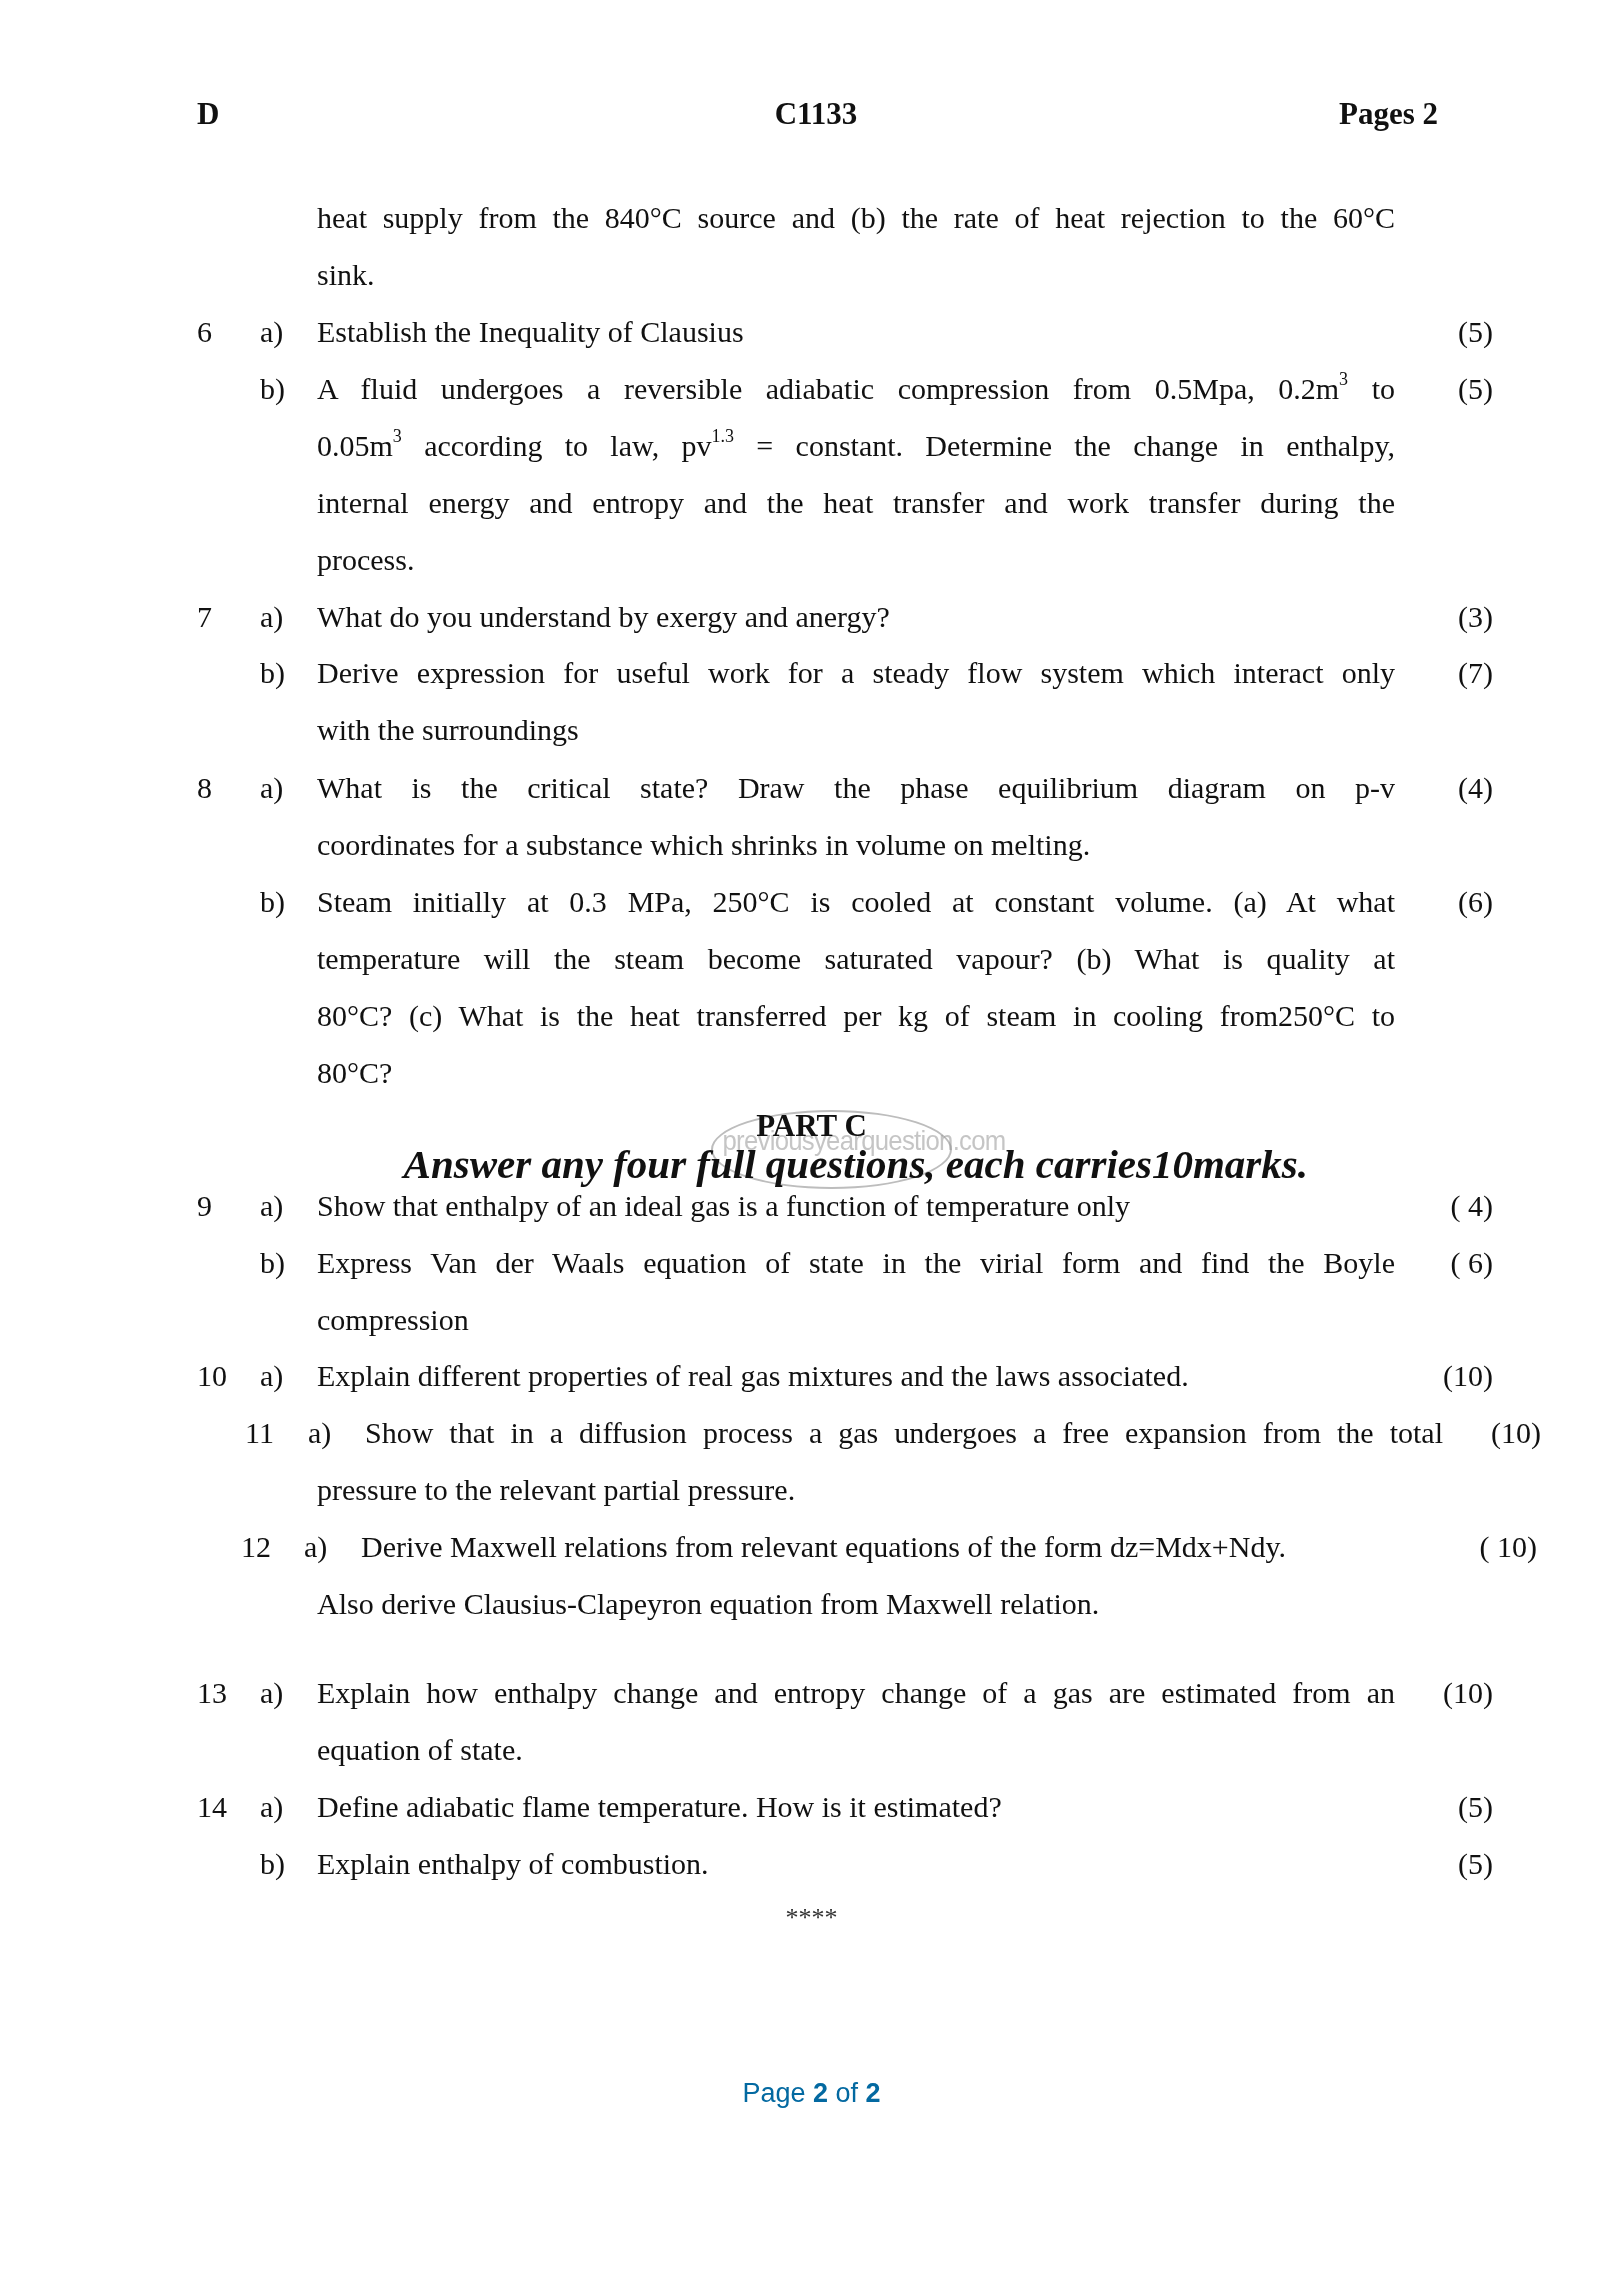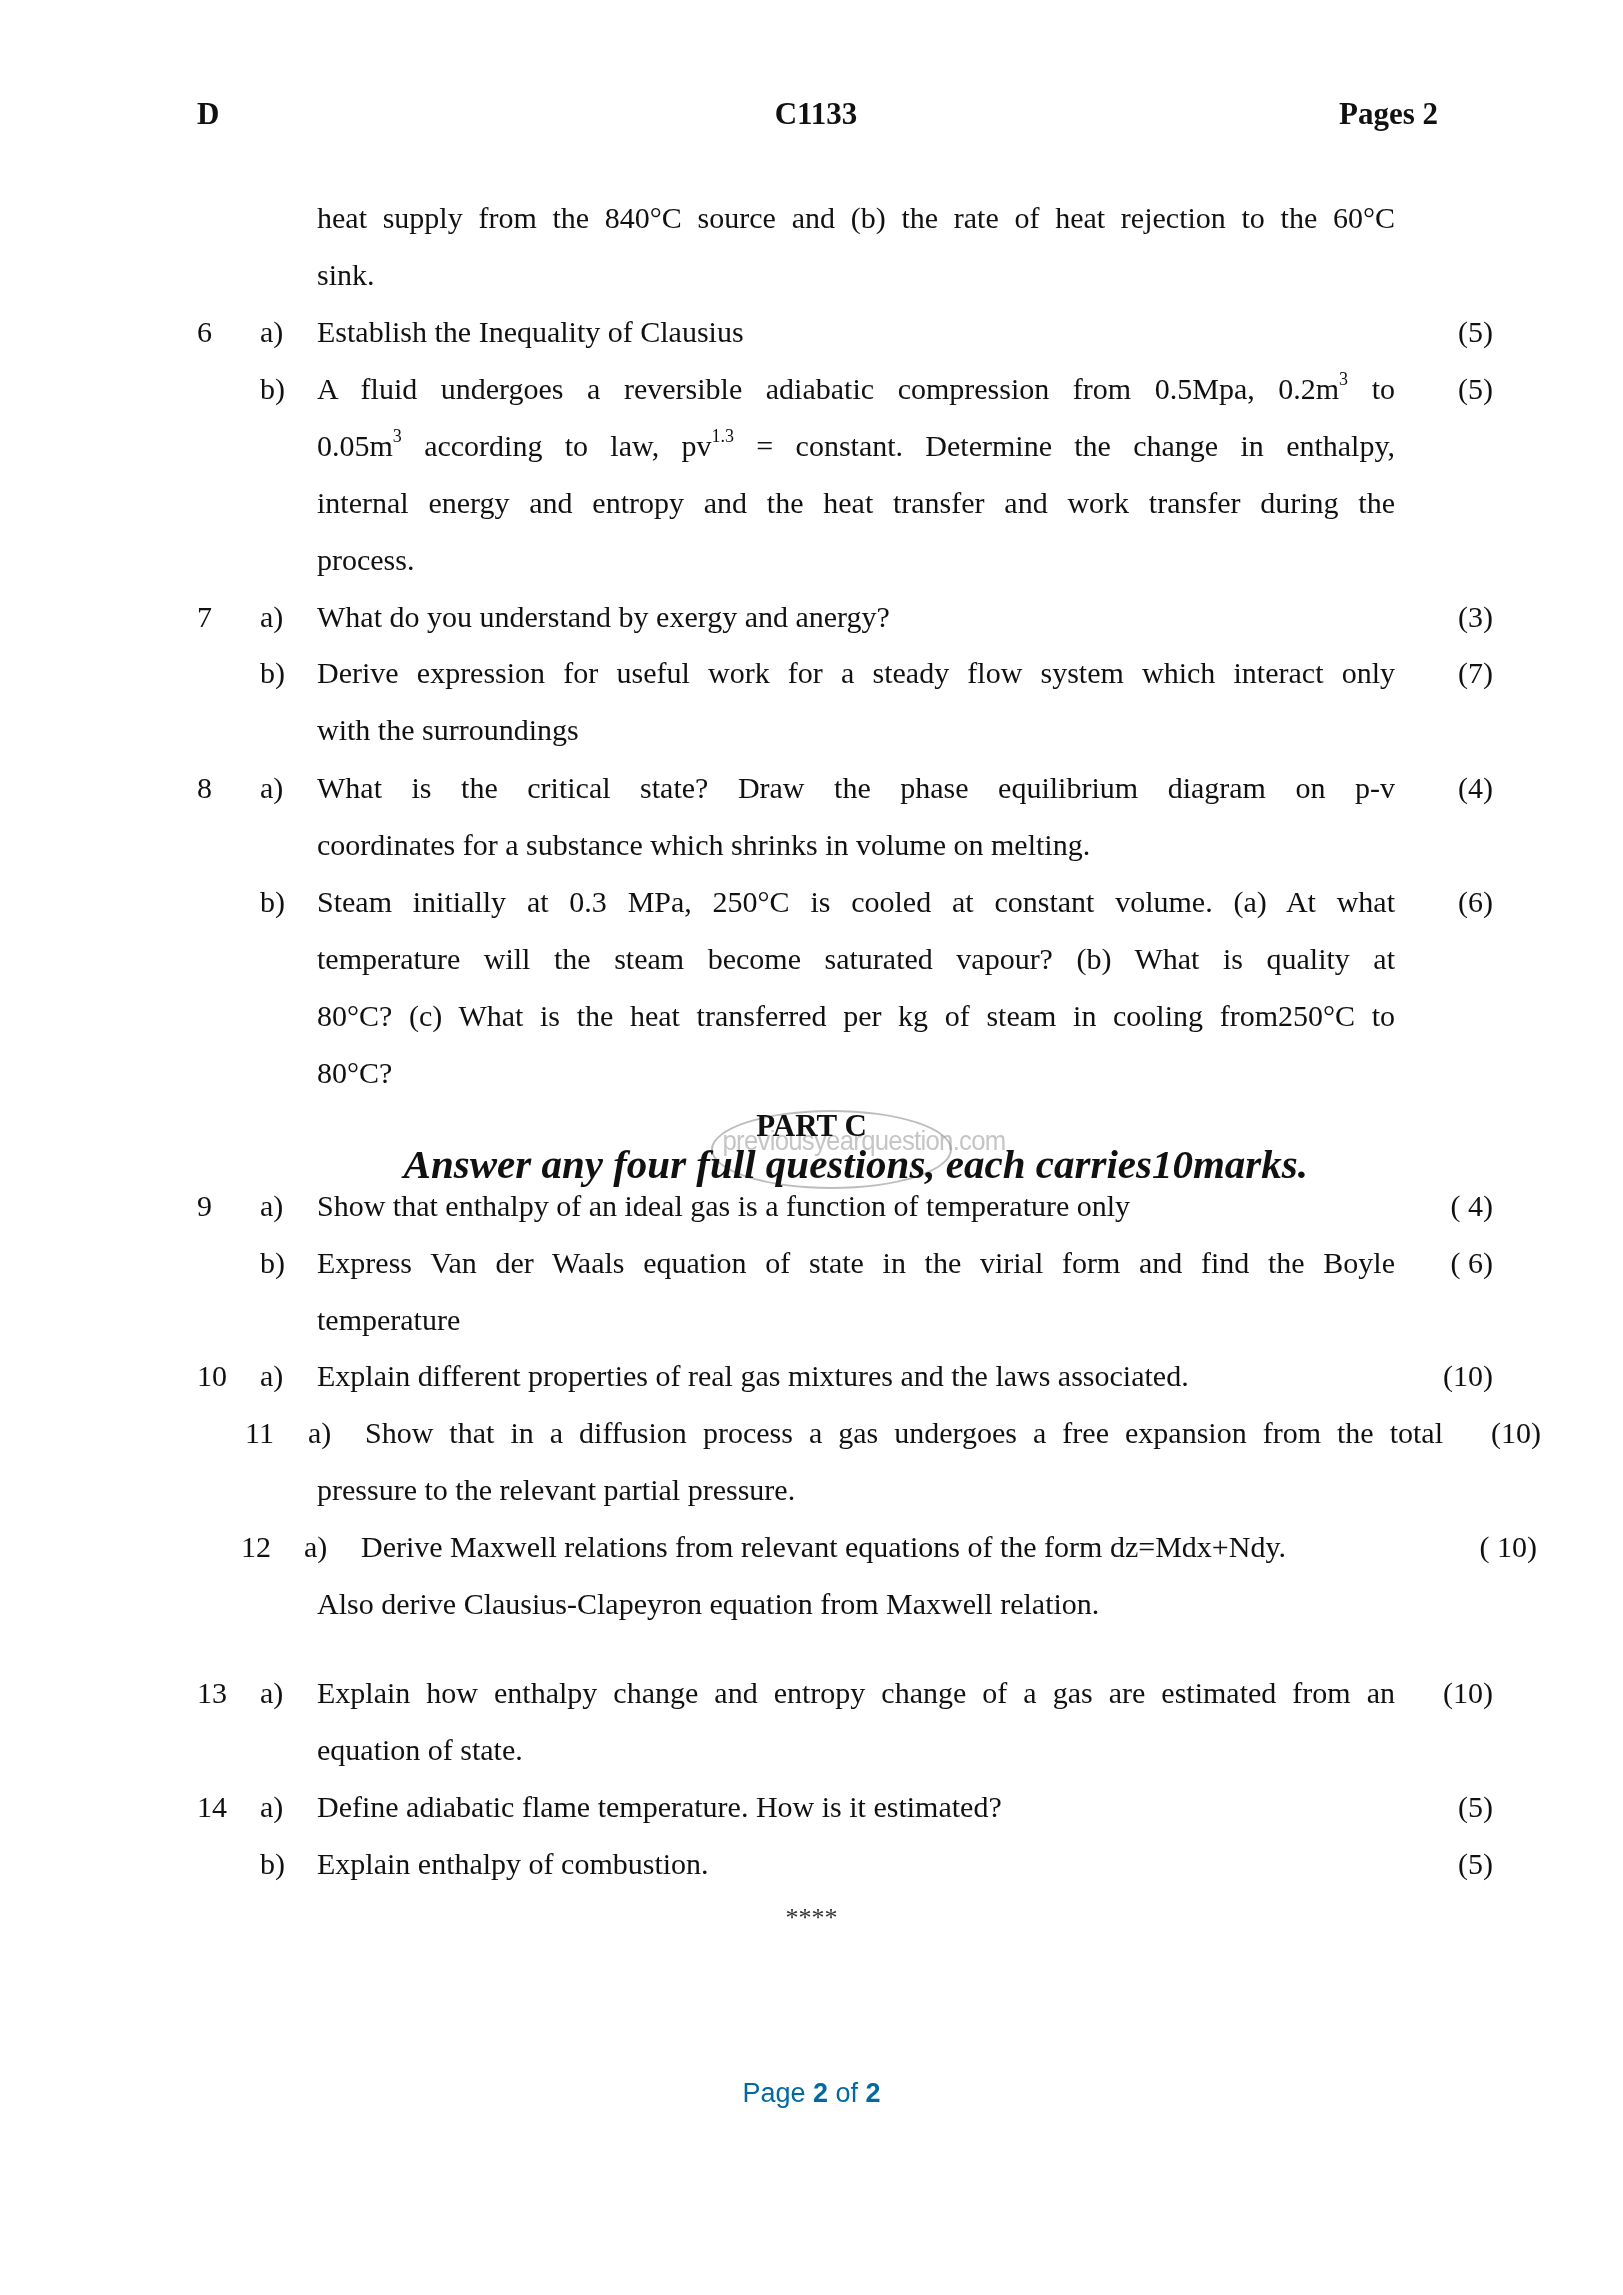--- a/index.html
+++ b/index.html
@@ -114,21 +114,21 @@
   <span class="qlet">a)</span>
   <span class="qtext left">Show that enthalpy of an ideal gas is a function of temperature only</span>
   <span class="marks">( 4)</span>
 </div>
 <div class="row" style="top:1234px;">
   <span class="qlet">b)</span>
   <span class="qtext">Express Van der Waals equation of state in the virial form and find the Boyle</span>
   <span class="marks">( 6)</span>
 </div>
 <div class="row" style="top:1291px;">
-  <span class="qtext left">temperature</span>
+  <span class="qtext left">compression</span>
 </div>
 
 <div class="row" style="top:1347px;">
   <span class="qnum two">10</span>
   <span class="qlet">a)</span>
   <span class="qtext left">Explain different properties of real gas mixtures and the laws associated.</span>
   <span class="marks">(10)</span>
 </div>
 
 <div class="row" style="top:1404px;margin-left:48px;">

